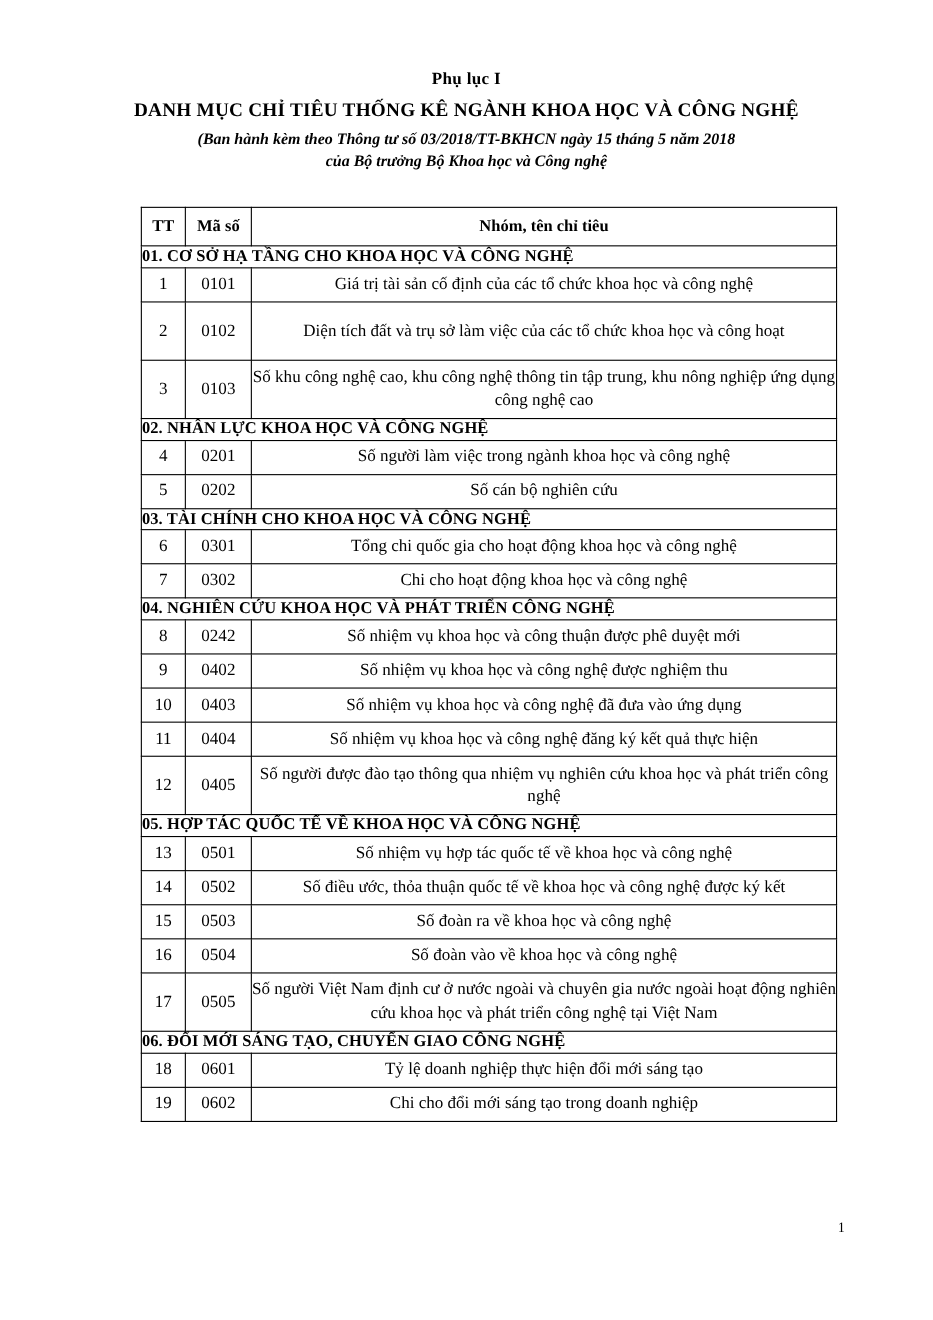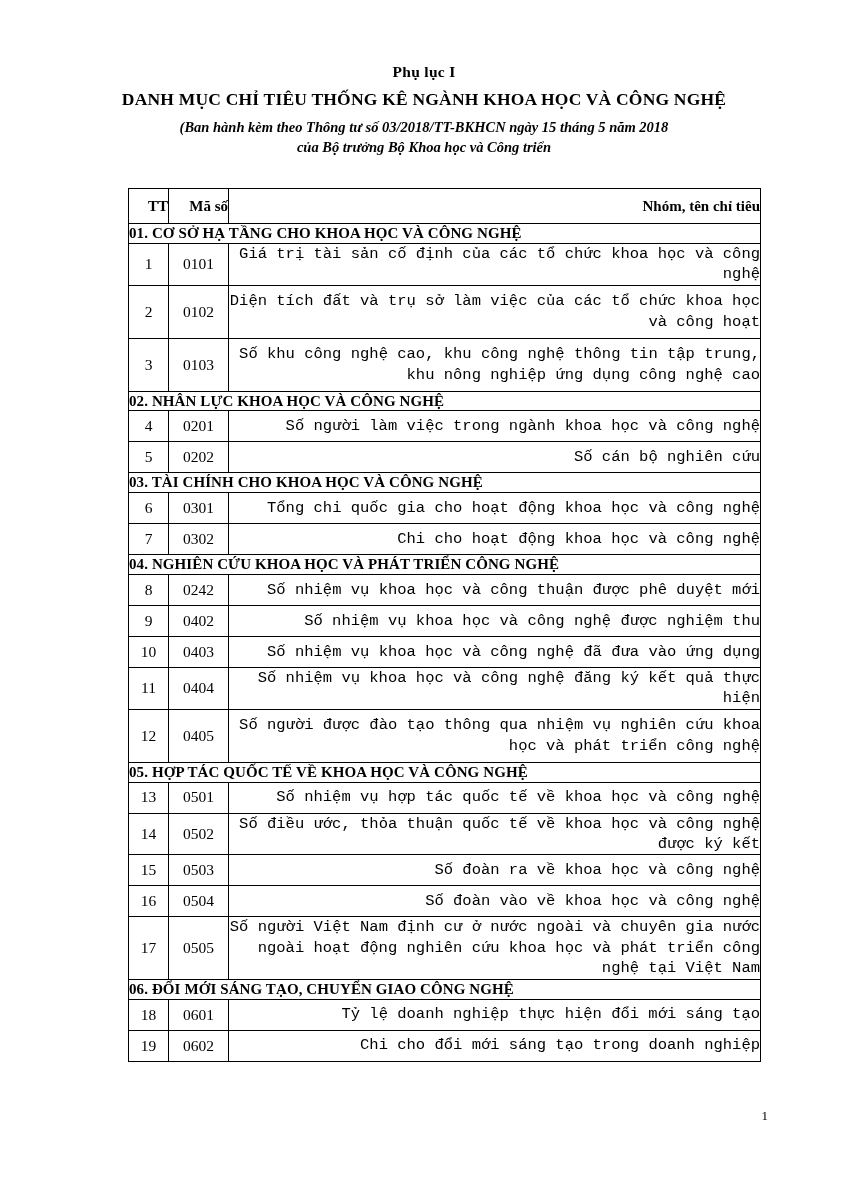--- a/index.html
+++ b/index.html
@@ -70,21 +70,21 @@
     padding: 0;
     vertical-align: middle;
   }
   col.c-tt { width: 40px; }
   col.c-code { width: 60px; }
   col.c-name { width: 532px; }
 
   th.h-tt, th.h-code, th.h-name {
     font-size: 15px;
     font-weight: bold;
-    text-align: right;
+    text-align: center;
     height: 34px;
     line-height: 1.2;
   }
   td.sec {
     font-size: 15px;
     font-weight: bold;
     padding: 5px 0 5px 7px;
     letter-spacing: 0.1px;
     line-height: 1.25;
     white-space: nowrap;
@@ -96,43 +96,42 @@
   }
   td.code {
     text-align: center;
     font-size: 15.5px;
     line-height: 1.3;
   }
   td.name {
     font-size: 15.5px;
     padding: 4px 6px 4px 8px;
     line-height: 1.32;
-    text-align: right;
-    font-family: Liberation Mono, monospace;
+    text-align: center;
   }
   tr.r1 td { height: 30px; }
   tr.r2 td { height: 52px; }
 
   .page-num {
     position: absolute;
     right: 80px;
     top: 1108px;
     font-size: 13px;
   }
 </style>
 </head>
 <body>
 
 <div class="page">
 
   <div class="header-block">
     <div class="doc-appendix">Phụ lục I</div>
     <div class="doc-title">DANH MỤC CHỈ TIÊU THỐNG KÊ NGÀNH KHOA HỌC VÀ CÔNG NGHỆ</div>
     <div class="doc-sub">(Ban hành kèm theo Thông tư số 03/2018/TT-BKHCN ngày 15 tháng 5 năm 2018</div>
-    <div class="doc-sub2">của Bộ trưởng Bộ Khoa học và Công triển</div>
+    <div class="doc-sub2">của Bộ trưởng Bộ Khoa học và Công nghệ</div>
   </div>
 
   <div class="table-wrap">
     <table class="idx">
       <colgroup>
         <col class="c-tt">
         <col class="c-code">
         <col class="c-name">
       </colgroup>
       <thead>

